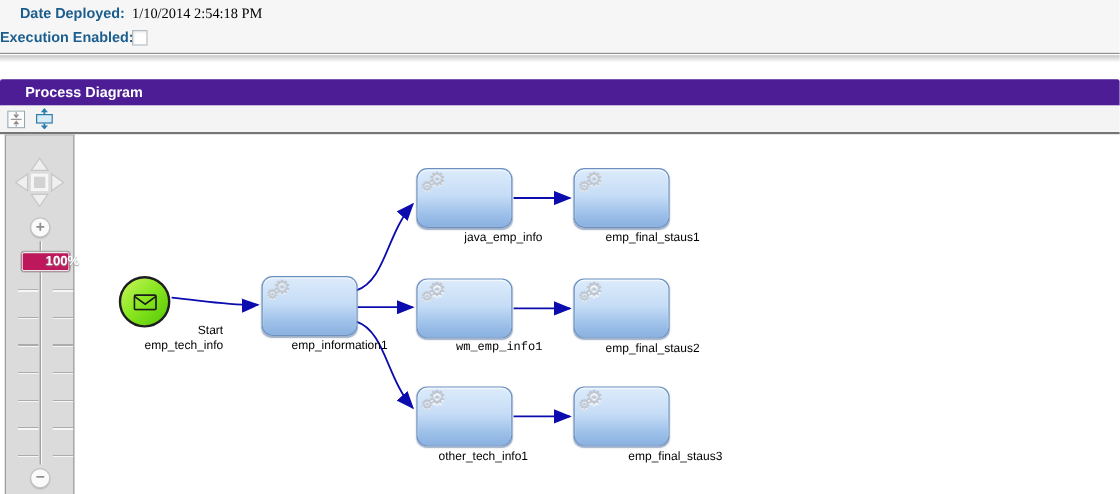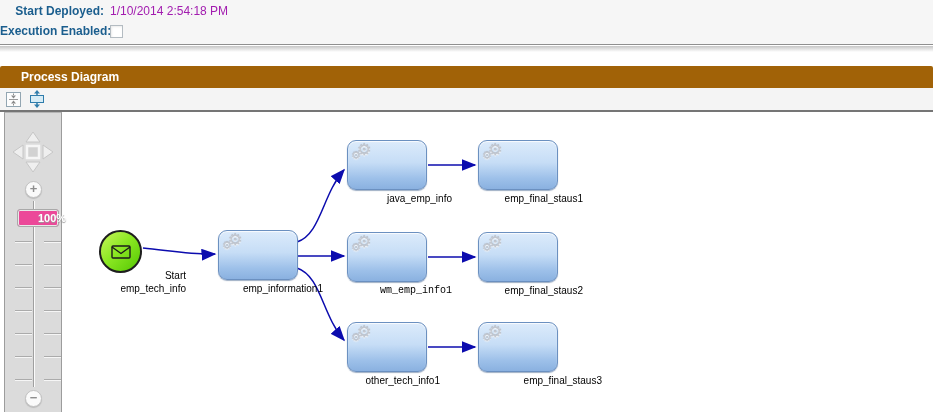--- a/index.html
+++ b/index.html
@@ -7,27 +7,27 @@
               font-family:"Liberation Sans","DejaVu Sans",sans-serif; }
 
   
   .info-panel { position:absolute; left:0; top:0; width:933px; height:45px;
                 background:#f6f6f6; border-bottom:1px solid #8f8f8f; }
   .info-shadow { position:absolute; left:0; top:46px; width:933px; height:6px;
                  background:linear-gradient(#c6c6c6, rgba(255,255,255,0)); }
   .info-row { display:flex; align-items:center; height:20px; padding-top:2px; }
   .info-label { width:110px; text-align:right; font-weight:bold; font-size:12px;
                 color:#1b5e8e; padding-right:6px; white-space:nowrap; }
-  .info-value { font-size:12px; color:#a21caf; }
+  .info-value { font-size:12px; color:#000000;font-family:Liberation Serif, serif; }
   .checkbox { width:13px; height:13px; background:#fff; border:1px solid #b4bcc2;
               box-shadow:inset 1px 1px 2px rgba(0,0,0,.08); }
 
   
   .section-header { position:absolute; left:0; top:66px; width:933px; height:22px;
-                    background:#a16207; border-radius:2px 2px 0 0; }
+                    background:#4c1d95; border-radius:2px 2px 0 0; }
   .section-header span { display:block; color:#fff; font-weight:bold; font-size:12px;
                          line-height:22px; padding-left:21px; }
 
   
   .diagram-toolbar { position:absolute; left:0; top:88px; width:933px; height:24px;
                      background:#f4f4f4; border-bottom:2px solid #757575;
                      display:flex; align-items:center; gap:7px; padding-left:6px; }
   .tbtn { display:inline-flex; align-items:center; justify-content:center; cursor:pointer; }
 
   
@@ -45,21 +45,21 @@
   .zoom-in-btn  { left:20px; top:68px; }
   .zoom-out-btn { left:20px; top:277px; }
   .slider-line { position:absolute; left:28px; top:88px; width:2px; height:186px;
                  background:linear-gradient(90deg,#9f9f9f 50%,#fbfbfb 50%); }
   .tick-col { position:absolute; top:128px; height:147px; width:17px;
               background:repeating-linear-gradient(#ababab 0 1px, #f6f6f6 1px 2px,
                          rgba(0,0,0,0) 2px 23px); }
   .tick-left  { left:10px; }
   .tick-right { left:39px; }
   .zoom-level { position:absolute; left:12px; top:96px; width:42px; height:18px;
-                background:#ec4899; border:1px solid #a9a9a9; border-radius:3px;
+                background:#be185d; border:1px solid #a9a9a9; border-radius:3px;
                 box-shadow:inset 0 0 0 1px #e9e9e9; color:#fff; font-weight:bold;
                 font-size:11px; text-align:center; line-height:16px;
                 text-shadow:0 1px 1px #9a9a9a; cursor:grab;padding-left:20px; }
 
   
   .task { position:absolute; width:80px; height:50px; border-radius:9px;
           border:1px solid #6b90c0; cursor:pointer;
           background:linear-gradient(180deg,#dcebfb 0%,#c6ddf6 45%,#9dc0e9 78%,#8ab1e0 100%);
           box-shadow:inset 0 1px 1px rgba(255,255,255,.85), 0 1px 1px rgba(80,110,150,.55); }
   .gear-group { position:absolute; left:3px; top:-1px; width:28px; height:26px;
@@ -74,21 +74,21 @@
                  background:linear-gradient(135deg,#c9f55c 0%,#8ce823 45%,#54c702 100%);
                  display:flex; align-items:center; justify-content:center; }
 
   .edges { position:absolute; left:0; top:0; width:933px; height:300px; pointer-events:none; }
 </style>
 </head>
 <body>
 
 <div class="info-panel">
   <div class="info-row">
-    <div class="info-label">Start Deployed:</div>
+    <div class="info-label">Date Deployed:</div>
     <div class="info-value">1/10/2014 2:54:18 PM</div>
   </div>
   <div class="info-row">
     <div class="info-label">Execution Enabled:</div>
     <div class="checkbox"></div>
   </div>
 </div>
 <div class="info-shadow"></div>
 
 <div class="section-header">

